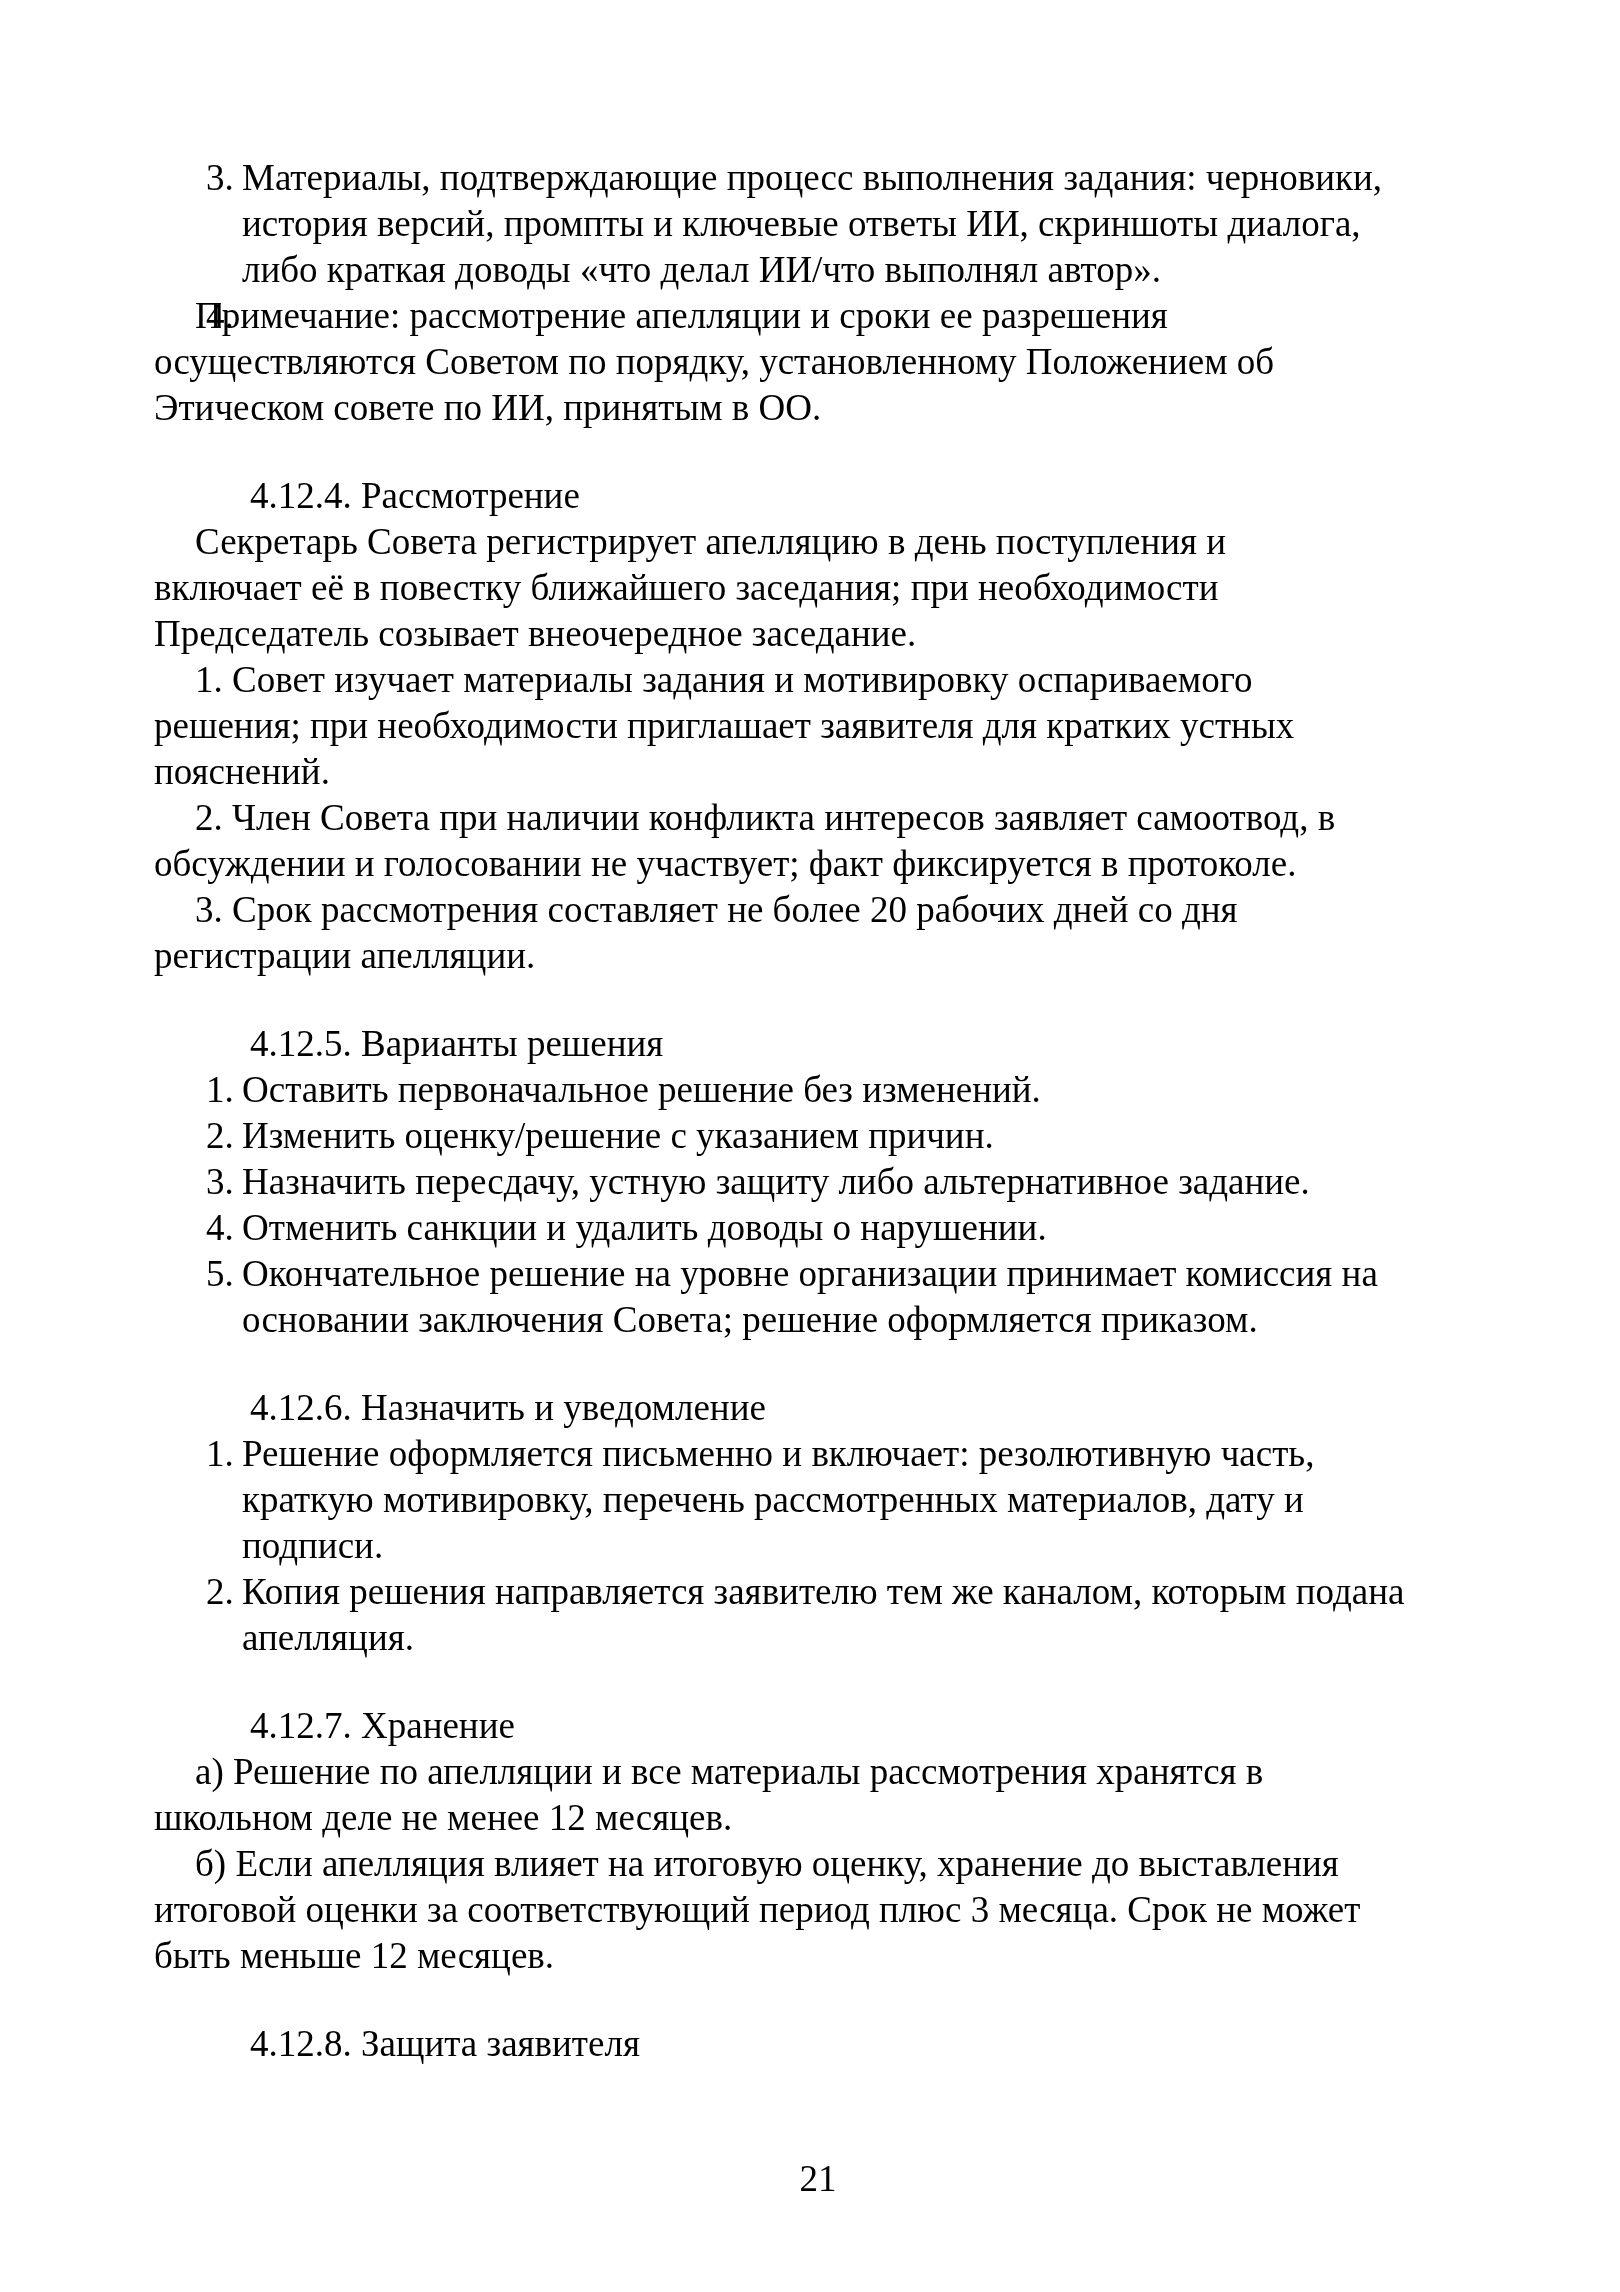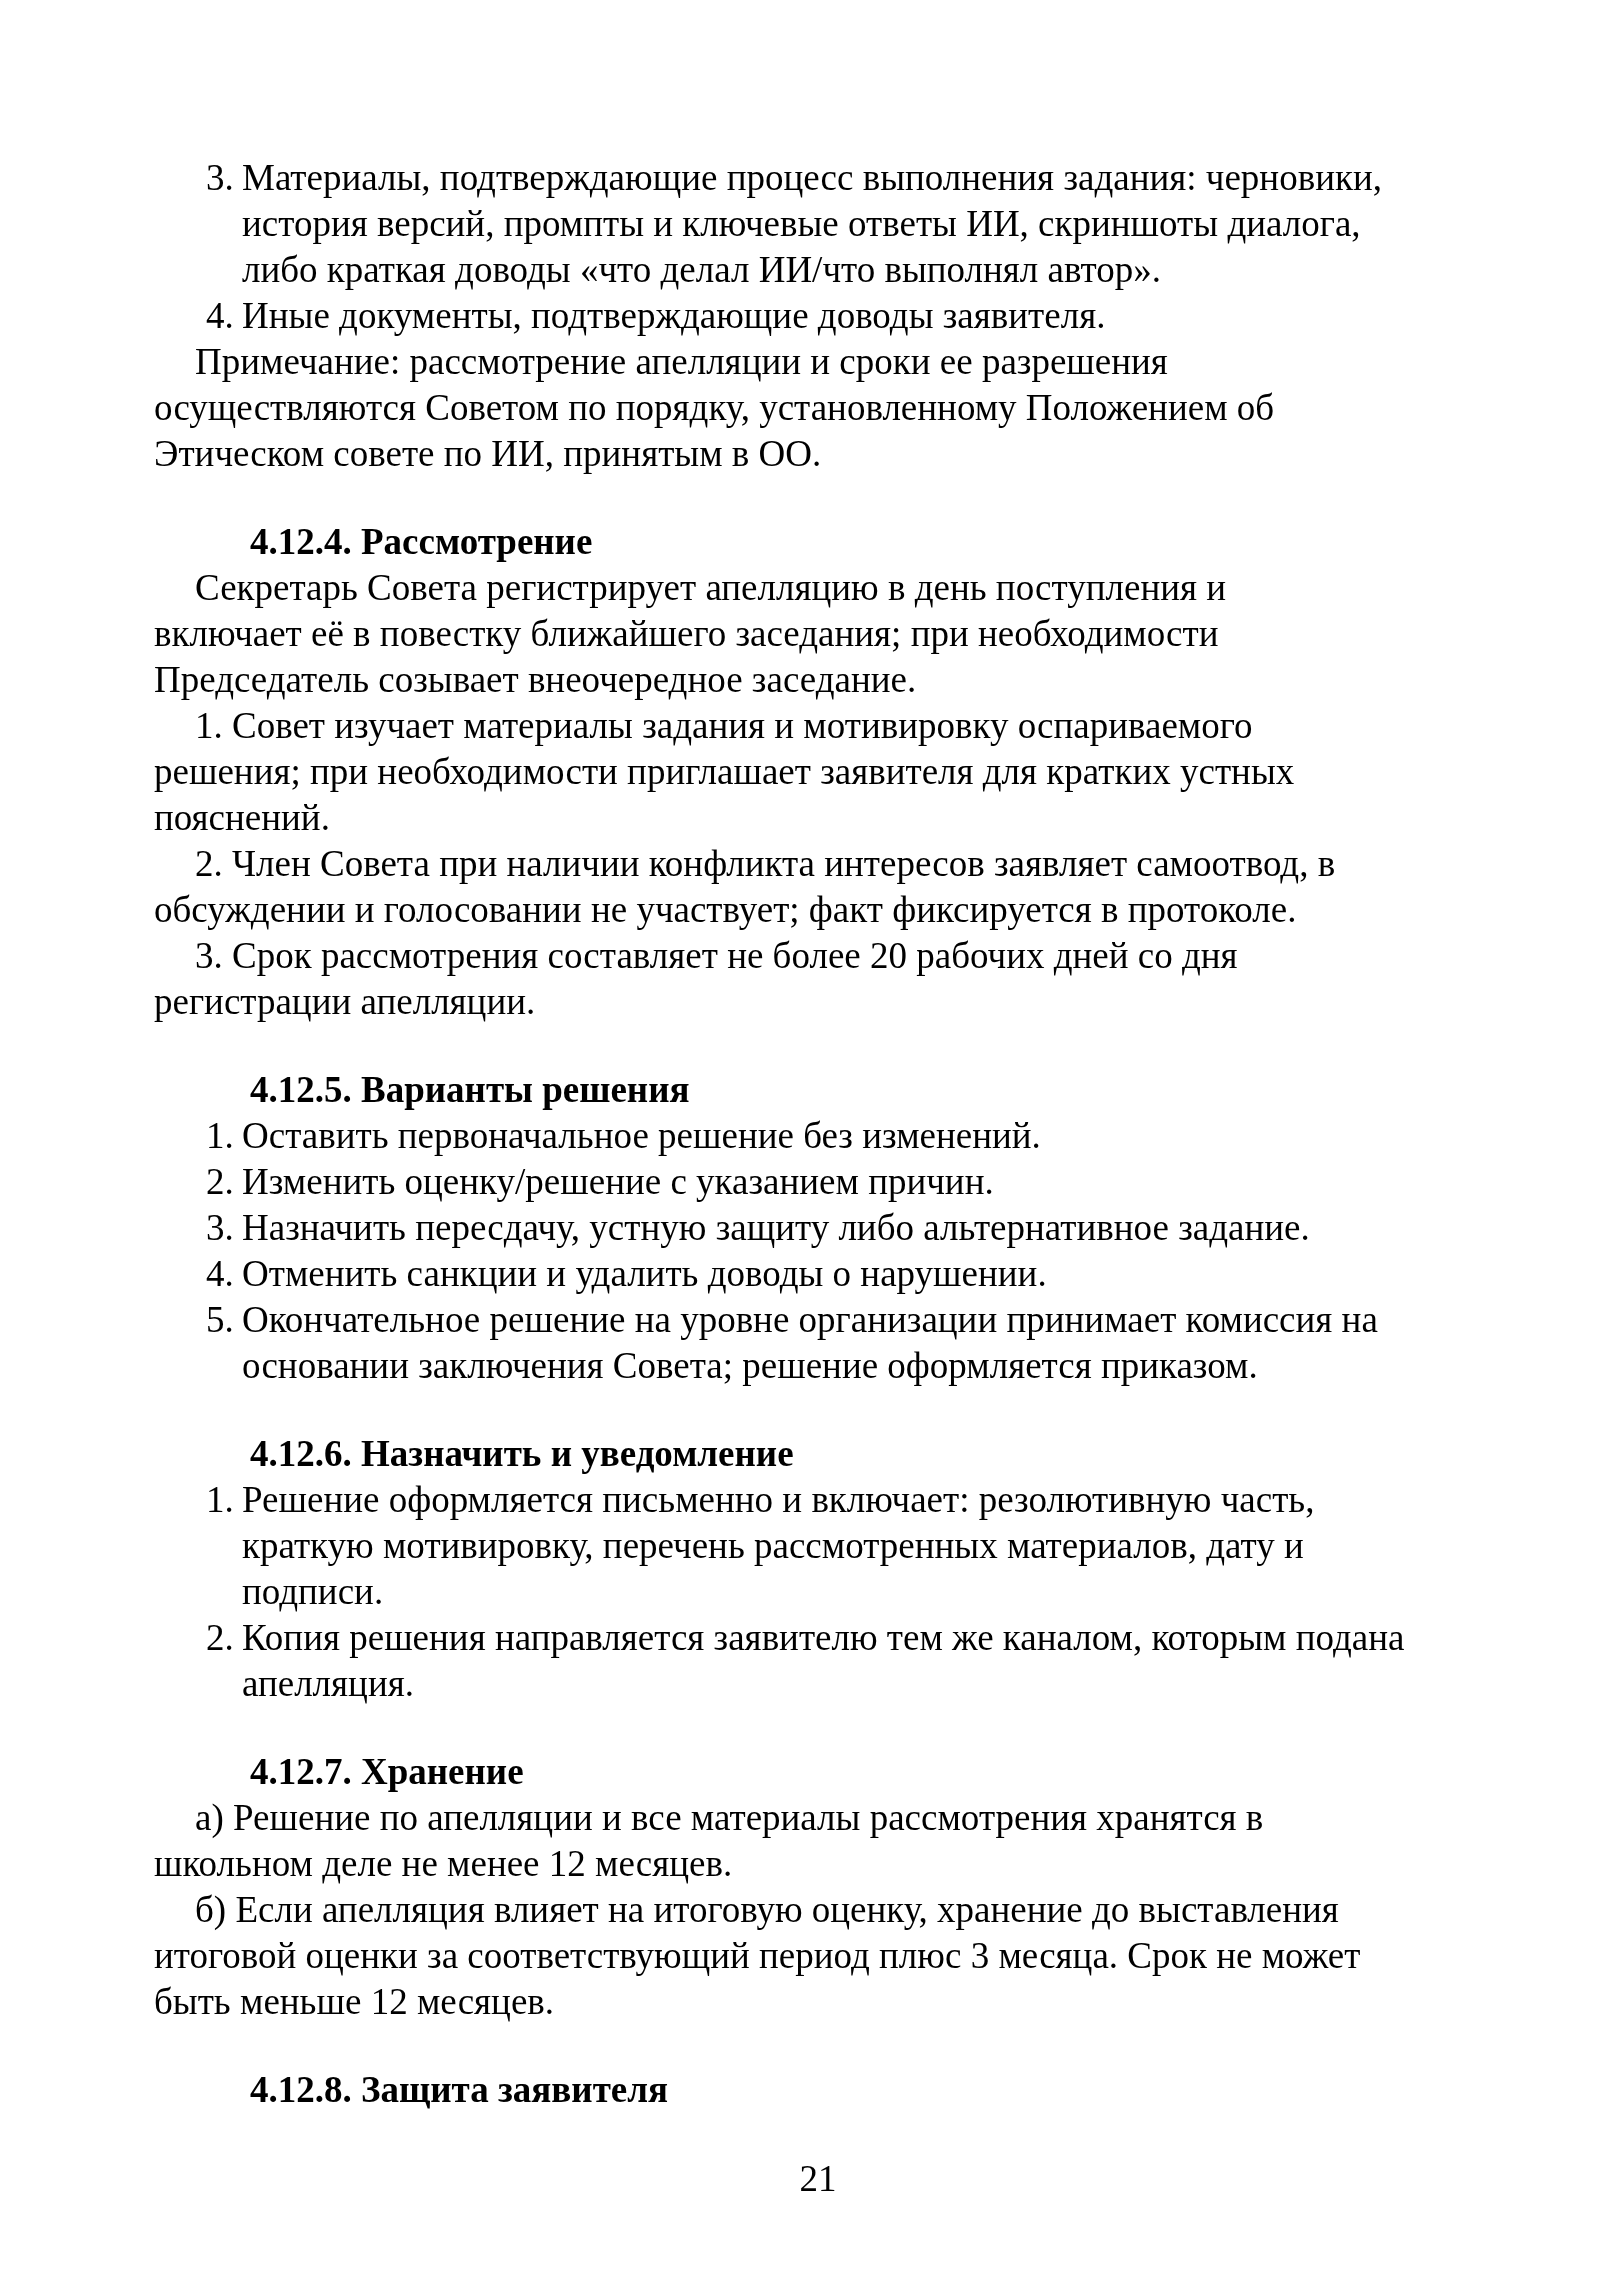--- a/index.html
+++ b/index.html
@@ -27,21 +27,21 @@
     font-size: 37px;
     line-height: 46px;
   }
   .line { white-space: nowrap; }
   
   .indent { margin-left: 41px; }
   
   .list-text { margin-left: 88px; position: relative; }
   .marker { position: absolute; left: -36px; top: 0; }
   .heading {
-    font-weight: bold;
+    font-weight: normal;
     margin-left: 96px;
     margin-top: 42px;
   }
   .page-number {
     position: absolute;
     left: 8px;
     top: 2156px;
     width: 100%;
     text-align: center;
     font-size: 37px;
@@ -49,21 +49,21 @@
   }
 </style>
 </head>
 <body>
 
 <div class="page">
   <div class="content">
       <div class="line list-text"><span class="marker">3.</span><span>Материалы, подтверждающие процесс выполнения задания: черновики,</span></div>
       <div class="line list-text">история версий, промпты и ключевые ответы ИИ, скриншоты диалога,</div>
       <div class="line list-text">либо краткая доводы «что делал ИИ/что выполнял автор».</div>
-      <div class="line list-text"><span class="marker">4.</span><span>Иные документы, подтверждающие доводы заявителя.</span></div>
+      <div class="line list-text"><span class="marker">4.</span></div>
       <div class="line indent">Примечание: рассмотрение апелляции и сроки ее разрешения</div>
       <div class="line">осуществляются Советом по порядку, установленному Положением об</div>
       <div class="line">Этическом совете по ИИ, принятым в ОО.</div>
       <div class="line heading">4.12.4. Рассмотрение</div>
       <div class="line indent">Секретарь Совета регистрирует апелляцию в день поступления и</div>
       <div class="line">включает её в повестку ближайшего заседания; при необходимости</div>
       <div class="line">Председатель созывает внеочередное заседание.</div>
       <div class="line indent">1. Совет изучает материалы задания и мотивировку оспариваемого</div>
       <div class="line">решения; при необходимости приглашает заявителя для кратких устных</div>
       <div class="line">пояснений.</div>

